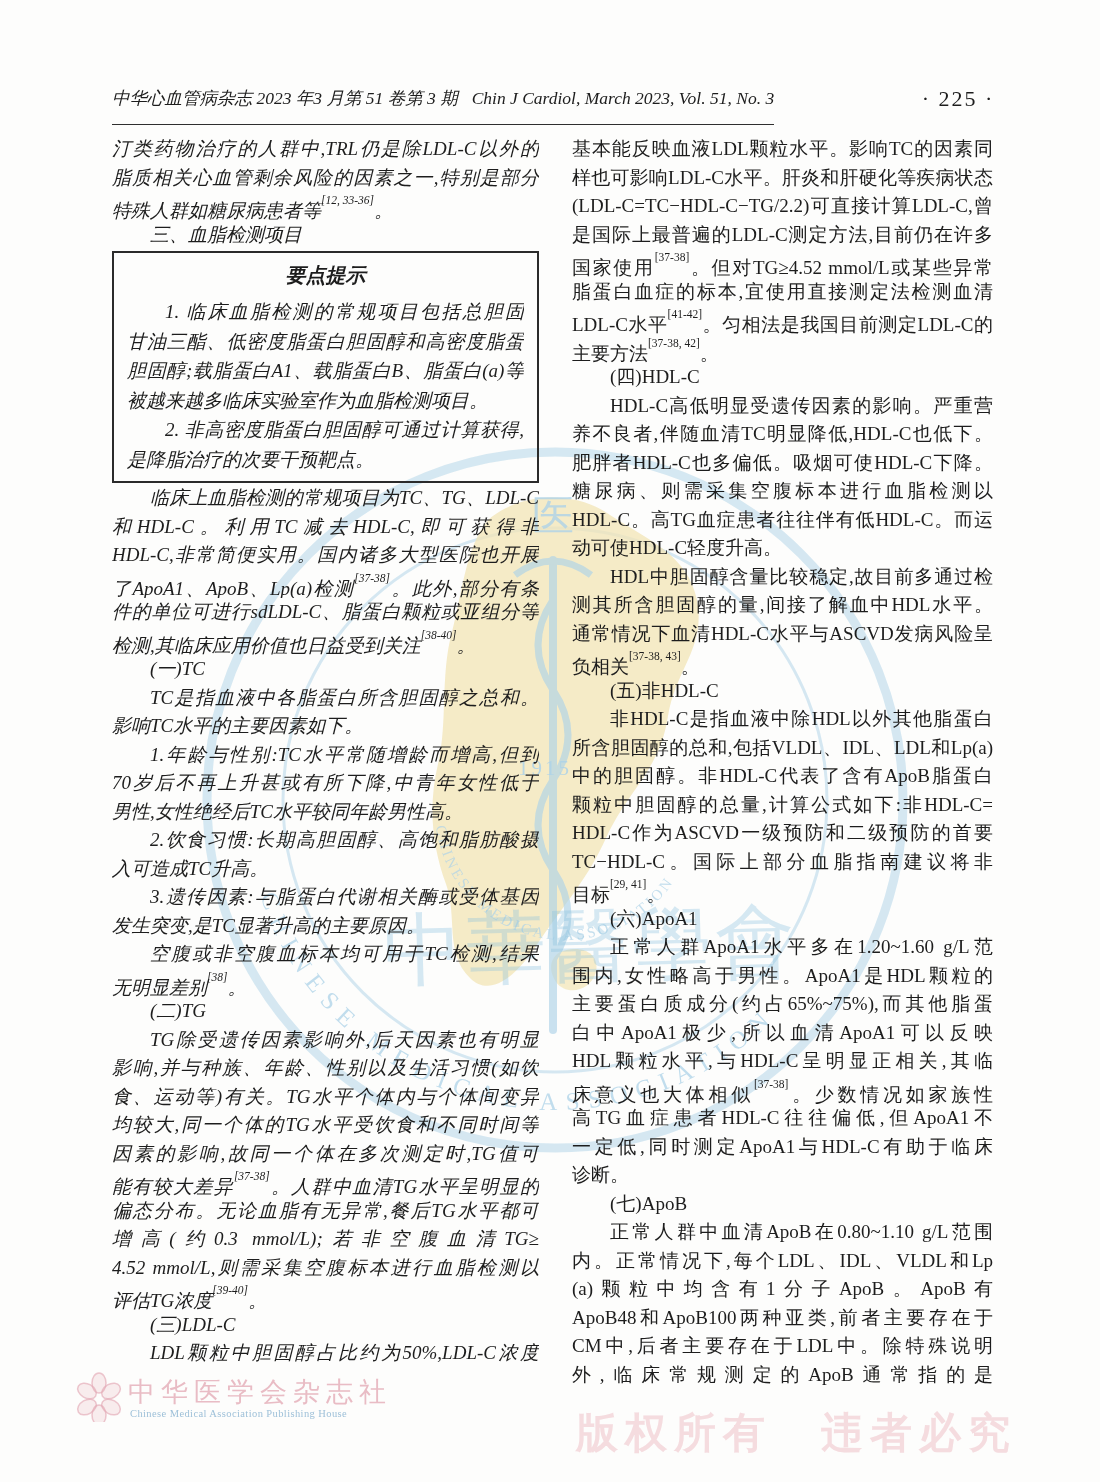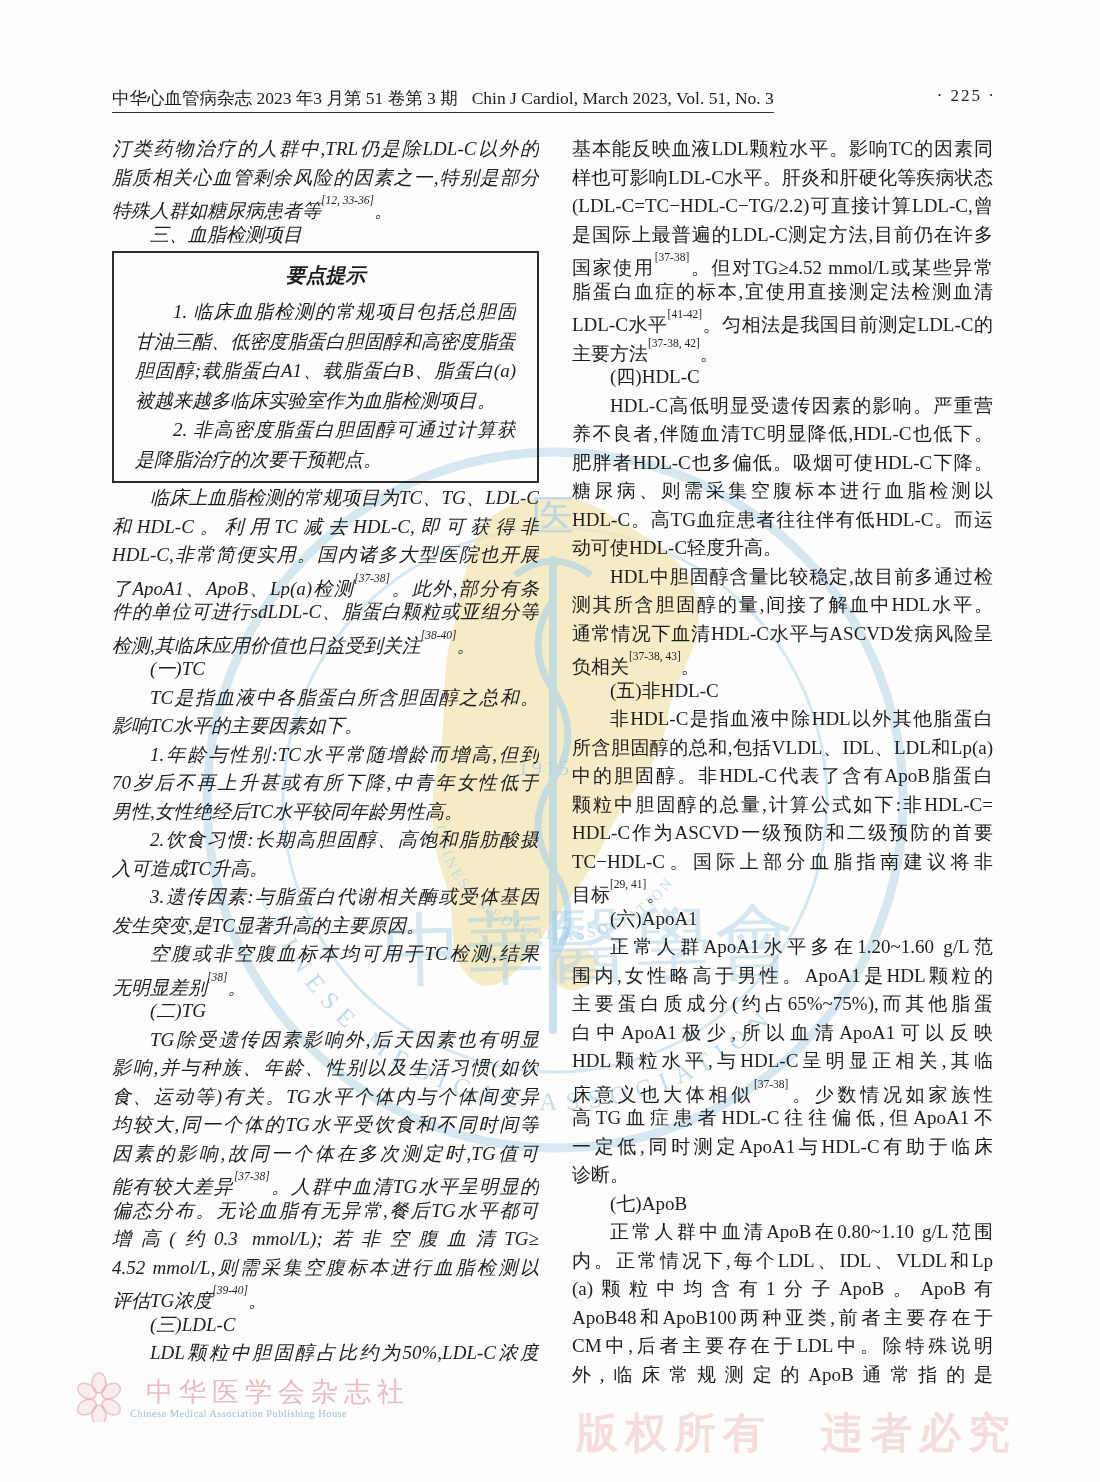--- a/index.html
+++ b/index.html
@@ -1,44 +1,44 @@
 <!DOCTYPE html>
 <html style="--wm_blue: #aed3e8; --wm_yellow: #f2e4b5; --wm_pink: #e4a9b6; --text_color: #1d1d1d; --rule_color: #2f2f2f;"><head>
 <meta charset="utf-8">
 <style>
   html,body{margin:0;padding:0;}
   #page{position:relative;width:1100px;height:1482px;background:#fdfdfc;overflow:hidden;
          font-family:"Liberation Serif","DejaVu Serif",serif;color:var(--text_color,#1d1d1d);}
   
   #header{position:absolute;left:112px;top:86px;width:880px;font-size:17.5px;white-space:nowrap;}
-  #header .jr{border-bottom:1.5px solid var(--rule_color,#2f2f2f);padding-bottom:4px;}
+  #header .jr{border-bottom:1.5px solid var(--rule_color,#2f2f2f);padding-bottom:16px;font-style:italic;}
   #header .en{margin-left:14px;}
-  #pageno{position:absolute;left:920px;top:86px;width:76px;text-align:right;font-size:17px;letter-spacing:2px;}
+  #pageno{position:absolute;left:920px;top:86px;width:76px;text-align:center;font-size:22px;letter-spacing:2px;}
   
   .col{position:absolute;top:135px;}
   #col-left{left:112px;width:427px;font-style:italic;}
   #col-right{left:572px;width:421px;}
   .line{font-size:19px;line-height:28.5px;height:28.5px;overflow:hidden;
         text-align:justify;text-align-last:justify;}
   .line.end{text-align-last:left;}
   .line.ind{text-indent:38px;}
   sup{font-size:11.5px;position:relative;top:-6px;letter-spacing:0;}
   
-  .kbox{border:2px solid #2b2b2b;padding:4px 21px 7px;margin:2px 0 1px;}
+  .kbox{border:2px solid #2b2b2b;padding:4px 13px 7px;margin:2px 0 1px;}
   .kbox-title{font-family:"Liberation Sans","DejaVu Sans",sans-serif;font-weight:bold;
               font-size:20px;text-align:center;line-height:32px;margin:2px 0 6px;}
   .kbox .line{line-height:29.5px;height:29.5px;}
   
   #wm-svg{position:absolute;left:0;top:0;z-index:0;pointer-events:none;}
   .col,#header,#pageno{z-index:2;}
   #wm-callig{position:absolute;left:383px;top:893px;width:440px;z-index:1;
       font-family:cursive;font-size:80px;letter-spacing:3px;color:rgba(135,192,221,0.33);
       transform:rotate(-1.5deg);white-space:nowrap;}
   #footer-pub{position:absolute;left:76px;top:1372px;z-index:1;}
-  #pub-cn{position:absolute;left:70px;top:2px;font-family:cursive;font-size:27px;letter-spacing:6px;
+  #pub-cn{position:absolute;left:52px;top:2px;font-family:cursive;font-size:27px;letter-spacing:6px;
           color:rgba(214,123,142,0.5);white-space:nowrap;}
   #pub-en{position:absolute;left:54px;top:36px;font-size:10.5px;letter-spacing:.4px;
           color:rgba(132,176,208,0.8);white-space:nowrap;}
   #copyright{position:absolute;left:576px;top:1372px;z-index:1;font-size:42px;font-weight:bold;
           letter-spacing:7px;color:rgba(233,170,181,0.4);white-space:nowrap;
           font-family:"Liberation Sans","DejaVu Sans",sans-serif;margin-top:33px;}
 </style>
 </head>
 <body>
 

